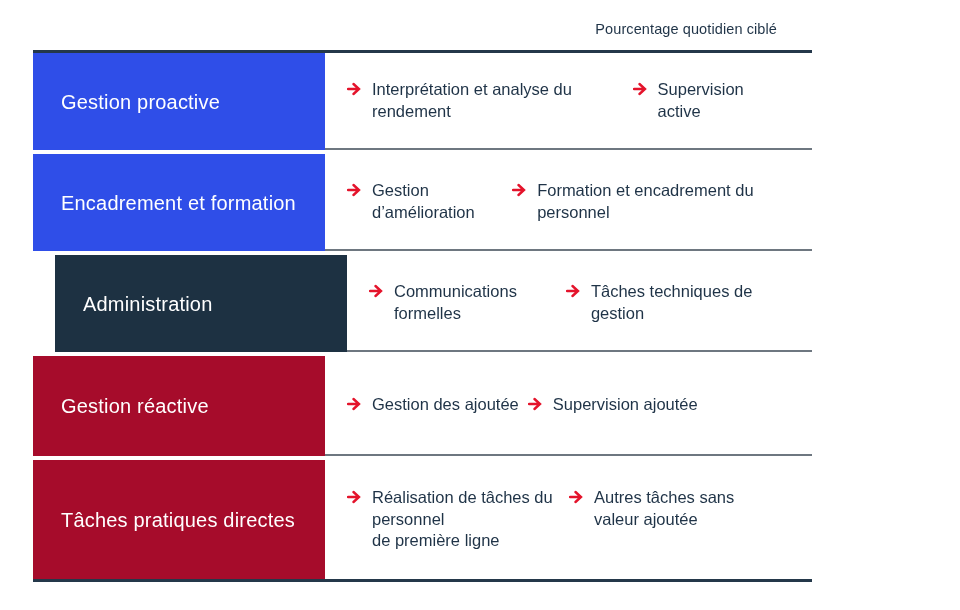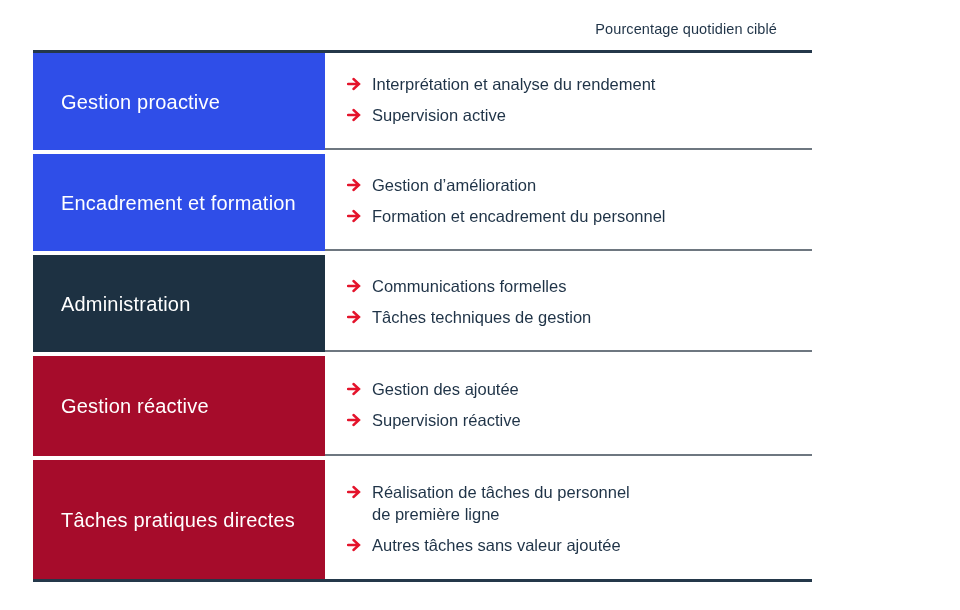--- a/index.html
+++ b/index.html
@@ -55,34 +55,34 @@
     flex: 0 0 292px;
     display: flex;
     align-items: center;
     padding: 0 20px 0 28px;
     color: #ffffff;
     font-size: 20px;
     line-height: 1.3;
     letter-spacing: 0.2px;
   }
   .cat-blue { background: var(--category_blue); }
-  .cat-navy { background: var(--category_navy); }
+  .cat-navy { background: var(--category_navy); margin-left: 22px; }
   .cat-red  { background: var(--category_red); }
   .content-cell {
     flex: 1;
     display: flex;
     align-items: center;
     justify-content: space-between;
     padding-left: 22px;
     border-bottom: 2px solid var(--separator_gray);
   }
   .row:last-child .content-cell { border-bottom: none; }
   .items {
     display: flex;
-    flex-direction: column;
+    flex-direction: row;
     gap: 9px;
   }
   .item {
     display: flex;
     align-items: flex-start;
     gap: 11px;
     font-size: 16.5px;
     line-height: 1.32;
     color: var(--text_navy);
   }
@@ -207,21 +207,21 @@
                   </svg>
                 </span>
                 <span class="item-text">Gestion des ajoutée</span>
               </div>
               <div class="item">
                 <span class="arrow">
                   <svg width="14" height="14" viewBox="0 0 14 14" aria-hidden="true">
                     <path d="M1 7 H11.5 M6.5 2 L12 7 L6.5 12" fill="none" stroke="#E4132B" stroke-width="2.4" stroke-linecap="round" stroke-linejoin="miter"></path>
                   </svg>
                 </span>
-                <span class="item-text">Supervision réactive</span>
+                <span class="item-text">Supervision ajoutée</span>
               </div>
             </div>
     </div>
   </div>
 
   <div class="row">
     <div class="cat-cell cat-red">
       <span>Tâches pratiques directes</span>
     </div>
     <div class="content-cell">

